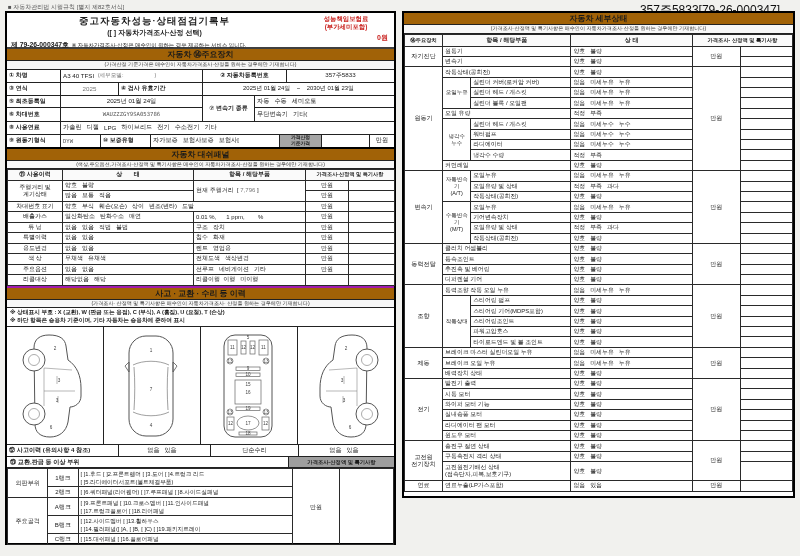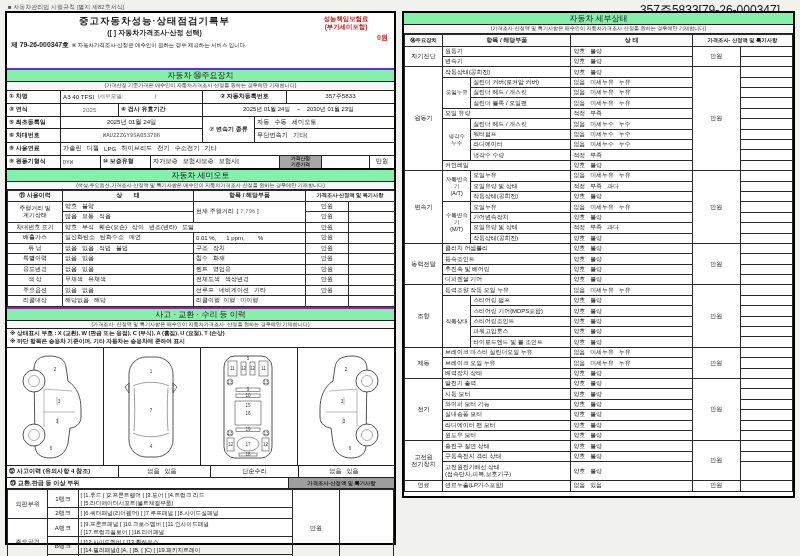--- a/index.html
+++ b/index.html
@@ -4,31 +4,31 @@
 <style>
 *{margin:0;padding:0;box-sizing:border-box}
 html,body{width:800px;height:556px}
 body{background:#f1f1ee;font-family:"Liberation Sans","DejaVu Sans",sans-serif;color:#1a1a1a;position:relative;overflow:hidden}
 .topnote{position:absolute;top:3px;left:8px;font-size:6px;color:#555}
 .topnum{position:absolute;top:2px;right:20px;font-size:12px;font-weight:normal;color:#111}
 .page{position:absolute;background:#fff;border:2px solid #000}
 #left-page{left:5px;top:11px;width:391px;height:534px}
 #right-page{left:402px;top:11px;width:393px;height:487px}
 
-.hdr{position:relative;border-bottom:2px solid #6d28d9;height:57px;padding:2px 4px}
+.hdr{position:relative;border-bottom:2px solid #404040;height:36px;padding:2px 4px}
 .hdr .t1{text-align:center;font-size:9.5px;font-weight:bold;letter-spacing:1px;margin-right:92px}
 .hdr .t2{text-align:center;font-size:7px;font-weight:bold;margin-right:92px}
 .hdr .t3{display:flex;align-items:baseline;gap:3px;margin-top:2px}
 .hdr .docno{font-size:6.8px;font-weight:bold}
 .hdr .docnote{font-size:5.4px;color:#222}
 .badge{position:absolute;right:2px;top:2px;width:92px;height:36px;text-align:center}
 .badge .b1{color:#c9201d;font-weight:bold;font-size:6.4px;line-height:7.5px;white-space:pre-line}
 .badge .b2{color:#c9201d;font-weight:bold;font-size:7px;text-align:right;padding-right:4px;margin-top:3px}
 
-.sec-head{background:#86efac;border-bottom:1px solid #222;text-align:center;font-weight:normal;font-size:8px;line-height:11px}
+.sec-head{background:#a16207;border-bottom:1px solid #222;text-align:center;font-weight:bold;font-size:8px;line-height:11px}
 .sec-head.big{border-top:2px solid #a21caf}
 .sec-sub{background:#f7f7f7;border-bottom:1px solid #222;text-align:center;font-size:5.1px;color:#333;line-height:7.5px}
 
 .brow{display:flex;border-bottom:1px solid #222;height:13px}
 .brow.h14{height:14px}
 .bc{border-right:1px solid #222;display:flex;align-items:center;padding:0 2px;font-size:6.2px;white-space:pre;overflow:hidden}
 .bc:last-child{border-right:none}
 .bc.lab{font-weight:bold;font-size:6px}
 .bc.cen{justify-content:center}
 .gray{color:#777}
@@ -137,21 +137,21 @@
     <div class="bc lab" style="width:54px">⑨ 원동기형식</div>
     <div class="bc mono" style="width:40px">DYW</div>
     <div class="bc lab" style="width:50px">⑩ 보증유형</div>
     <div class="bc" style="flex:1"><span><span class="opt">자가보증</span><span class="opt">보험사보증</span></span><span>보험사[</span></div>
     <div class="bc darkcell" style="width:42px">가격산정
 기준가격</div>
     <div class="bc" style="width:48px"></div>
     <div class="bc cen" style="width:24px">만원</div>
   </div>
 
-  <div class="sec-head">자동차 세미오토</div>
+  <div class="sec-head">자동차 대쉬패널</div>
   <div class="sec-sub">(색상,주요옵션,가격조사·산정액 및 특기사항은 매수인이 자동차가격조사·산정을 원하는 경우에만 기재합니다)</div>
   <table class="ct">
     <colgroup>
         <col style="width:55px">
         <col style="width:131px">
         <col style="width:112px">
         <col style="width:43px">
         <col style="width:46px">
       </colgroup>
     <tbody>

